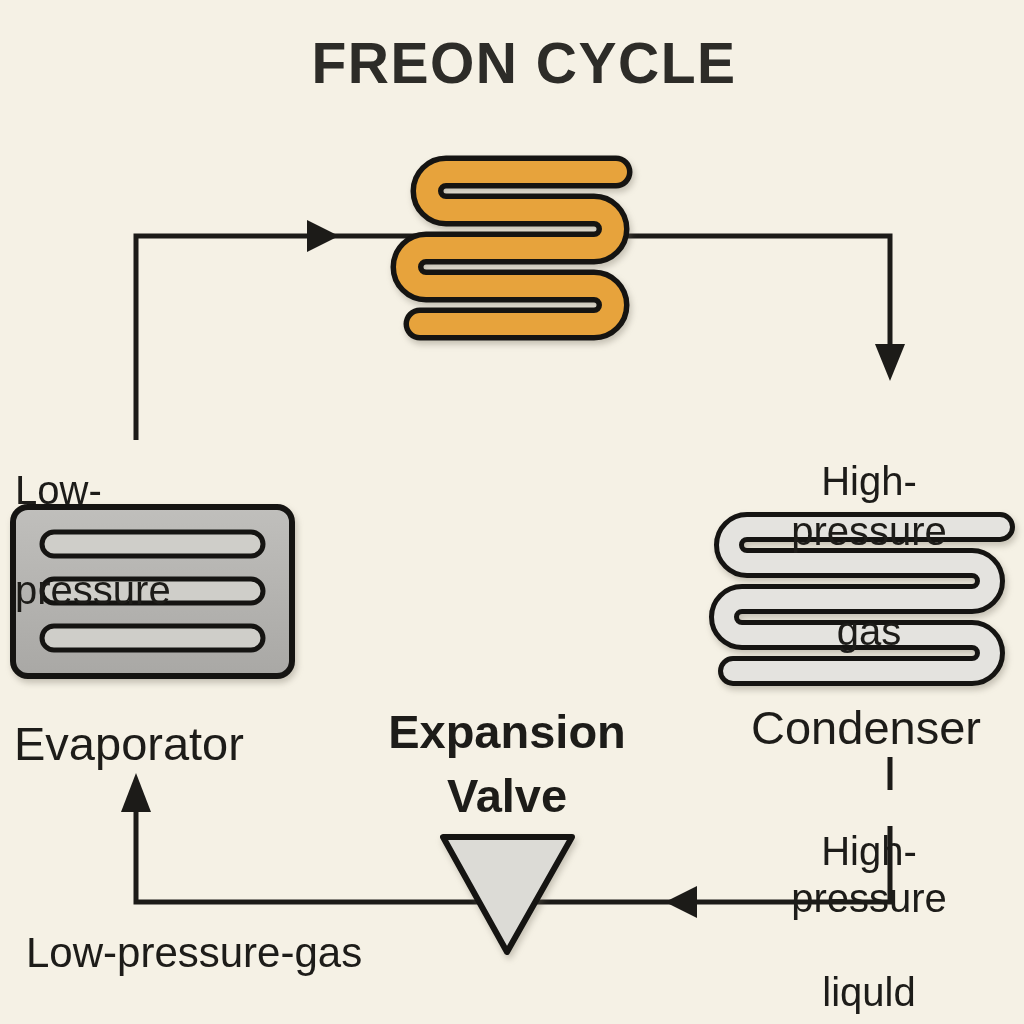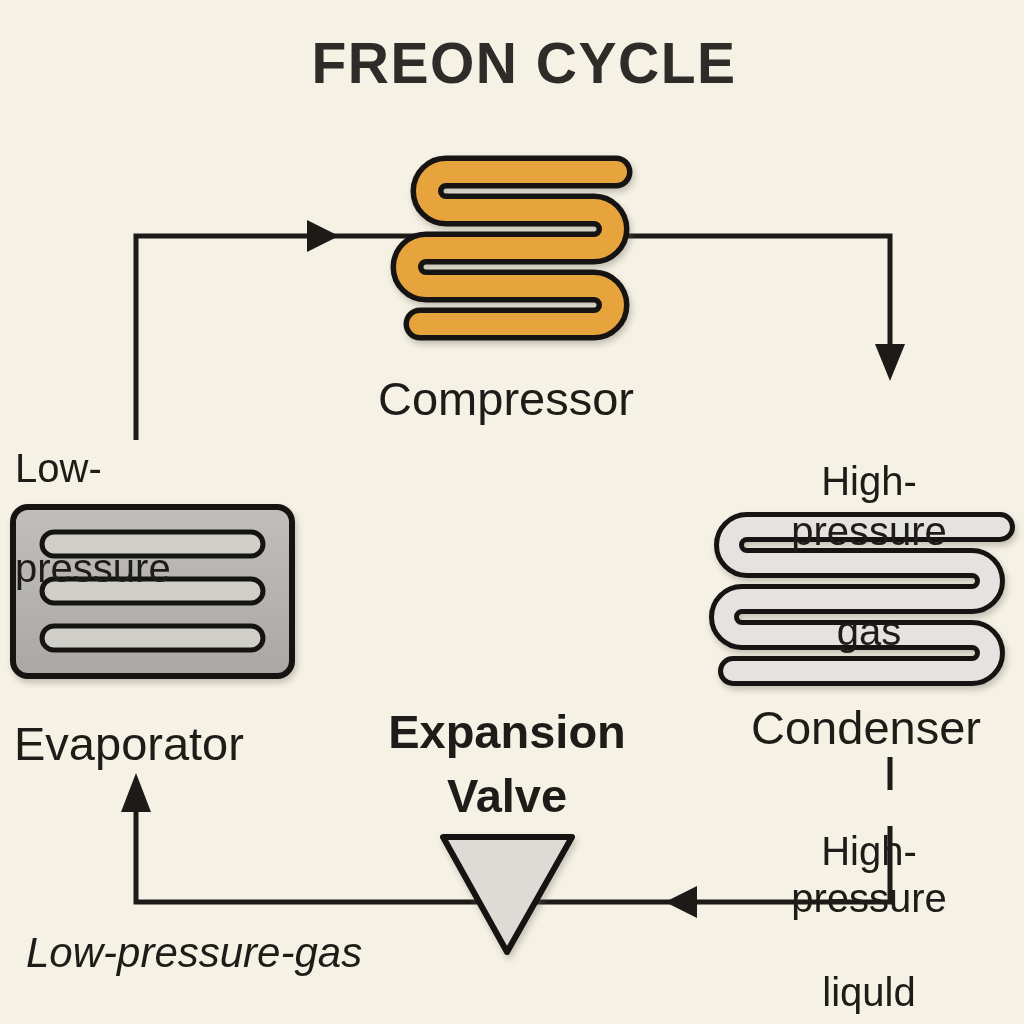--- a/index.html
+++ b/index.html
@@ -24,24 +24,24 @@
     color: #2d2c28;
     padding-left: 24px;
   }
   .comp-label { font-size: 47px; font-weight: 400; }
   .flow-label { font-size: 40px; font-weight: 400; line-height: 50px; }
   .centered { transform: translateX(-50%); text-align: center; }
   .lbl-compressor { left: 506px; top: 371px; }
   .lbl-evaporator { left: 14px; top: 700px; margin-top: 16px; }
   .lbl-condenser  { left: 866px; top: 700px; }
   .lbl-expansion  { left: 507px; top: 700px; width: 300px; line-height: 64px; font-weight: bold; }
-  .lbl-lowpressure { left: 15px; top: 393px; }
+  .lbl-lowpressure { left: 15px; top: 415px; }
   .lbl-hpgas       { left: 869px; top: 406px; }
   .lbl-hpliquid    { left: 869px; top: 781px; line-height: 47px; }
-  .lbl-lpgas       { left: 26px; top: 928px; font-size: 42px; font-style: italic; }
+  .lbl-lpgas       { left: 26px; top: 928px; font-size: 42px; }
   .soft-shadow { filter: drop-shadow(2px 4px 3px rgba(110,104,88,0.35)); }
 </style>
 </head>
 <body>
 
 <div class="stage">
 
   <svg width="1024" height="1024" viewBox="0 0 1024 1024">
     <defs>
       <linearGradient id="evapGrad" x1="0" y1="0" x2="0" y2="1">
@@ -80,21 +80,20 @@
       <rect x="42" y="626" width="221" height="24" rx="12" fill="#cfcec9" stroke="#151412" stroke-width="5"></rect>
     </g>
 
     <g class="soft-shadow">
       <path d="M 443 837 L 572 837 L 507 952 Z" fill="#dcdbd6" stroke="#151412" stroke-width="6" stroke-linejoin="round"></path>
     </g>
   </svg>
 
   <div class="label title">FREON CYCLE</div>
 
-  <div class="label comp-label centered lbl-compressor">Compressor</div>
 
   <div class="label comp-label lbl-evaporator">Evaporator</div>
 
   <div class="label comp-label centered lbl-condenser">Condenser</div>
 
   <div class="label comp-label centered lbl-expansion">Expansion Valve</div>
 
   <div class="label flow-label lbl-lowpressure">
     <span>Low-</span><br>
     <span>pressure</span>

